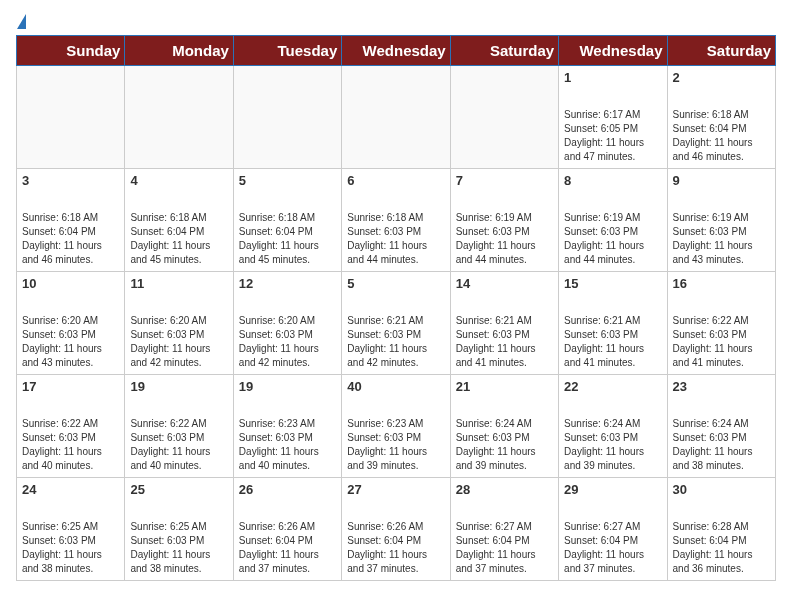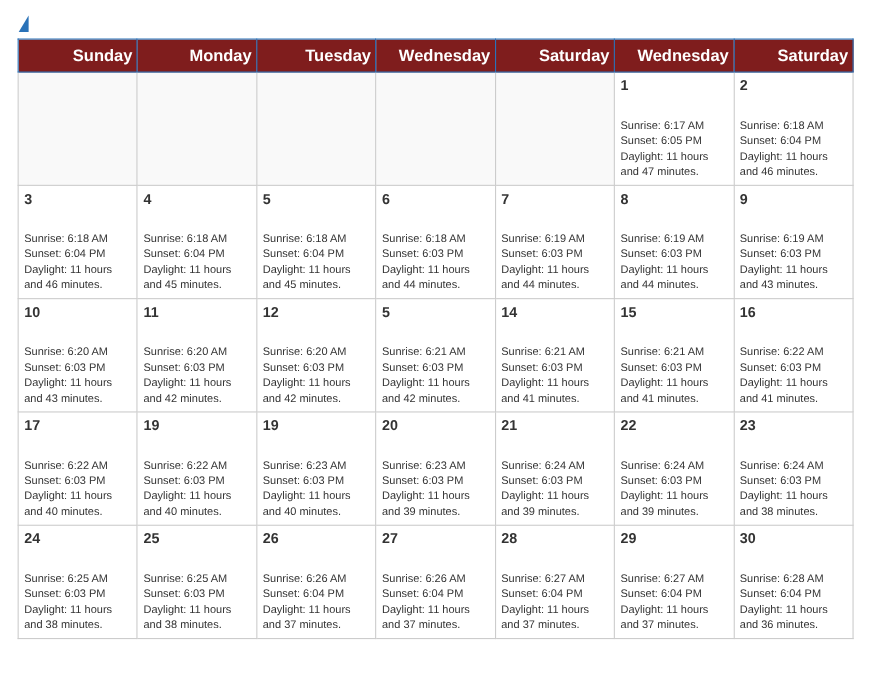--- a/index.html
+++ b/index.html
@@ -184,21 +184,21 @@
         </td>
         <td>
           <span class="day-num">19</span>
           <div class="day-info">Sunrise: 6:22 AM<br>Sunset: 6:03 PM<br>Daylight: 11 hours and 40 minutes.</div>
         </td>
         <td>
           <span class="day-num">19</span>
           <div class="day-info">Sunrise: 6:23 AM<br>Sunset: 6:03 PM<br>Daylight: 11 hours and 40 minutes.</div>
         </td>
         <td>
-          <span class="day-num">20</span>
+          <span class="day-num">40</span>
           <div class="day-info">Sunrise: 6:23 AM<br>Sunset: 6:03 PM<br>Daylight: 11 hours and 39 minutes.</div>
         </td>
         <td>
           <span class="day-num">21</span>
           <div class="day-info">Sunrise: 6:24 AM<br>Sunset: 6:03 PM<br>Daylight: 11 hours and 39 minutes.</div>
         </td>
         <td>
           <span class="day-num">22</span>
           <div class="day-info">Sunrise: 6:24 AM<br>Sunset: 6:03 PM<br>Daylight: 11 hours and 39 minutes.</div>
         </td>

